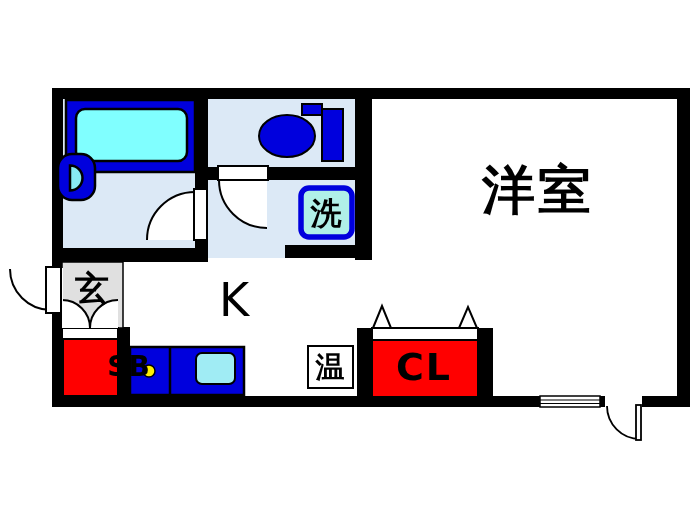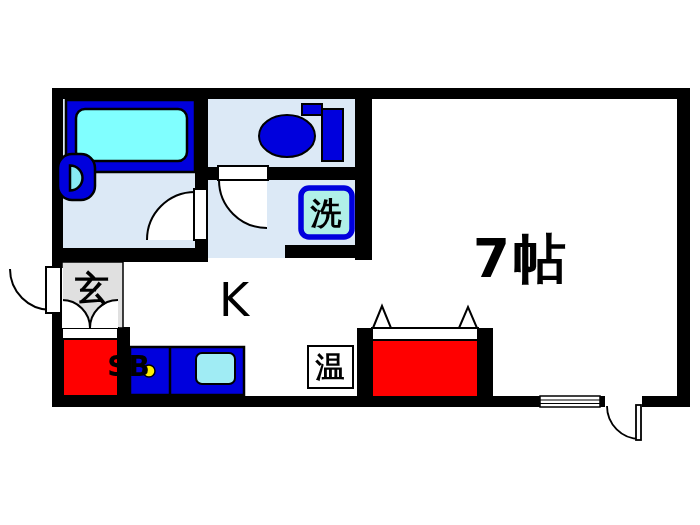--- a/index.html
+++ b/index.html
@@ -92,15 +92,16 @@
     <rect x="605" y="396" width="37" height="11" fill="#ffffff"></rect>
     <path d="M640,406 L607,406 A33,33 0 0 0 640,439 Z" fill="#ffffff"></path>
     <path d="M607,406 A33,33 0 0 0 640,439" fill="none" stroke="#000" stroke-width="1.8"></path>
     <rect x="636" y="405" width="5" height="35" fill="#ffffff" stroke="#000" stroke-width="1.8"></rect>
   </svg>
 
   <div class="label lbl-k" style="left:234px;top:300px;">K</div>
   <div class="label lbl-genkan" style="left:92px;top:288px;">玄</div>
   <div class="label lbl-sb" style="left:90px;top:367px;">SB</div>
   <div class="label lbl-onsui" style="left:330px;top:367px;">温</div>
+  <div class="label lbl-cl" style="left:424px;top:367px;">CL</div>
   <div class="label lbl-sen" style="left:326px;top:213px;">洗</div>
-  <div class="label lbl-room" style="left:521px;top:258px;">7帖</div>
+  <div class="label lbl-room" style="left:538px;top:189px;">洋室</div>
 </div>
 
 </body></html>

